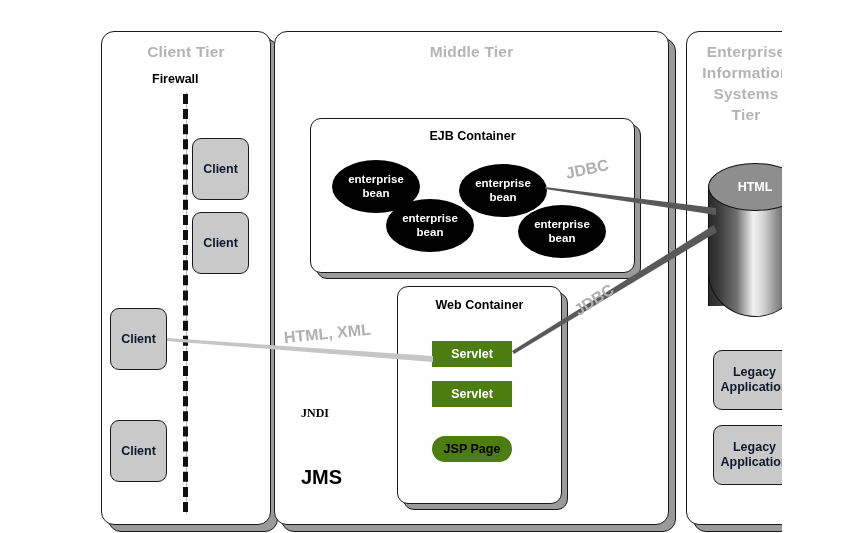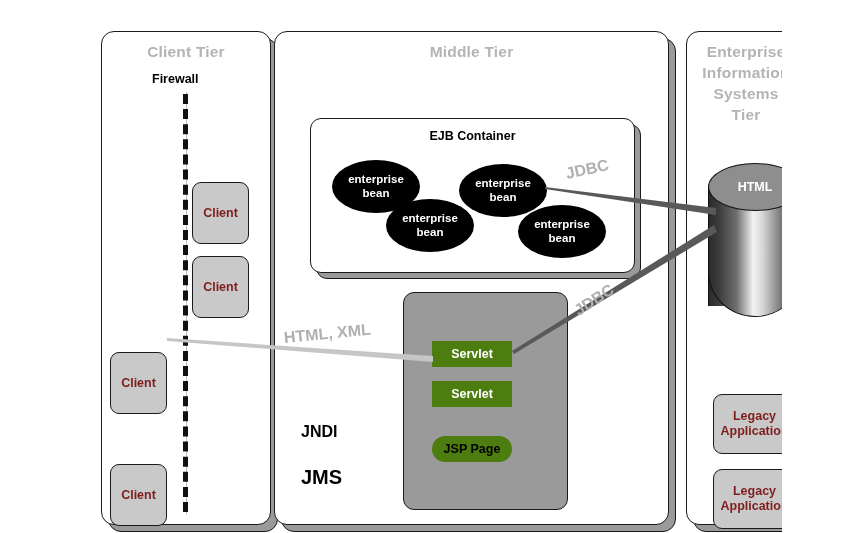--- a/index.html
+++ b/index.html
@@ -75,26 +75,25 @@
   .node-box {
     position: absolute;
     background: #c9c9c9;
     border: 1.6px solid #1a1a1a;
     border-radius: 9px;
     box-sizing: border-box;
     display: flex;
     align-items: center;
     justify-content: center;
     text-align: center;
-    color: #7f1d1d;
+    color: #0f172a;
     font-weight: bold;
     font-size: 12.5px;
     line-height: 15px;
     white-space: pre-line;
-    margin-top: 44px;
   }
 
   
   .flat-box {
     position: absolute;
     background: #4d7c0f;
     box-sizing: border-box;
     display: flex;
     align-items: center;
     justify-content: center;
@@ -221,26 +220,29 @@
   <div class="bean" style="left:332px; top:160px; width:88px; height:53px;">enterprise
 bean</div>
   <div class="bean" style="left:459px; top:164px; width:88px; height:53px;">enterprise
 bean</div>
   <div class="bean" style="left:386px; top:199px; width:88px; height:53px;">enterprise
 bean</div>
   <div class="bean" style="left:518px; top:205px; width:88px; height:53px;">enterprise
 bean</div>
 
   <div class="container-shadow" style="left:403px; top:292px; width:165px; height:218px;"></div>
+  <div class="container-box" style="left:397px; top:286px; width:165px; height:218px;">
+    <div class="container-title" style="top:11px;">Web Container</div>
+  </div>
 
   <div class="flat-box light-text" style="left:432px; top:341px; width:80px; height:26px;">Servlet</div>
   <div class="flat-box light-text" style="left:432px; top:381px; width:80px; height:26px;">Servlet</div>
   <div class="flat-box dark-text" style="left:432px; top:436px; width:80px; height:26px;">JSP Page</div>
 
-  <div class="plain-label" style="left:301px; top:423px; font-size:16px;">JNDI</div>
+  <div class="plain-label" style="left:301px; top:406px; font-size:12px;font-family:Liberation Serif, serif;">JNDI</div>
   <div class="plain-label" style="left:301px; top:466px; font-size:20px;">JMS</div>
 
   <div class="tier-shadow" style="left:693px; top:38px; width:120px; height:494px;"></div>
   <div class="tier" style="left:686px; top:31px; width:120px; height:494px;">
     <div class="tier-title" style="top:9px;">Enterprise
 Information
 Systems
 Tier</div>
   </div>
 

